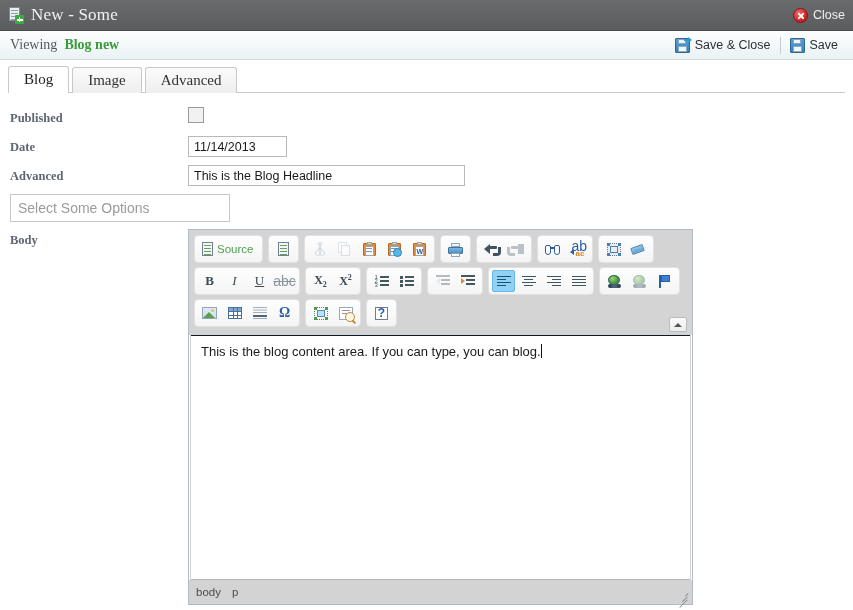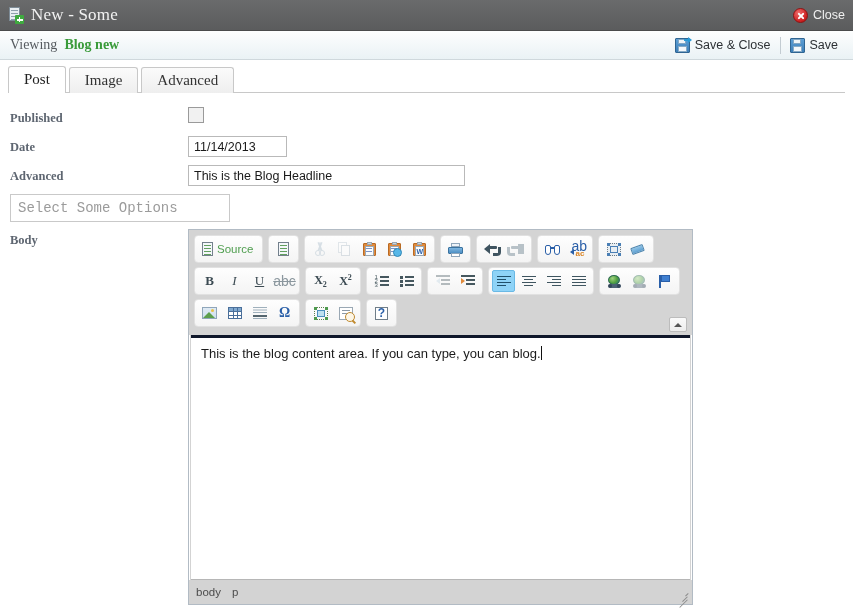--- a/index.html
+++ b/index.html
@@ -127,21 +127,21 @@
     font-family:"Liberation Sans", sans-serif;
     font-size:12.5px; color:#1a1a1a;
     border:1px solid #b9b9b9; background:#fff;
     padding:3px 5px; box-sizing:border-box; outline:none;
   }
   .inp-date { width:99px; height:21px; }
   .inp-headline { width:277px; height:21px; }
   .sel-categories {
     width:220px; height:28px; border:1px solid #c9c9c9; background:#fff;
     font-size:14px; color:#9b9b9b; padding:4px 7px; box-sizing:border-box; cursor:pointer;
-    font-family:Liberation Mono, monospace; line-height:19px;
+    font-family:Liberation Sans, sans-serif; line-height:19px;
   }
 
   
   .ck {
     width:505px; margin-left:0;
     border:1px solid #b2bbc4; background:#d3d3d3;
     box-shadow: 0 0 0 1px #fff inset;
     box-sizing:border-box;
   }
   .ck-top { background:#d4d4d4; padding:5px 5px 4px 5px; position:relative; }
@@ -298,21 +298,21 @@
 
   .collapse {
     position:absolute; right:5px; bottom:3px; width:16px; height:13px;
     border:1px solid #bcbcbc; background:linear-gradient(#fafafa,#ededed);
     border-radius:2px; cursor:pointer;
   }
   .collapse::before{ content:""; position:absolute; left:4px; top:5px; width:0;height:0;
     border-left:4px solid transparent;border-right:4px solid transparent;border-bottom:4px solid #555;}
 
   .ck-content {
-    background:#fff; border-top:3px solid #0f172a; border-bottom:1px solid #b6b6b6;
+    background:#fff; border-top:1px solid #0f172a; border-bottom:1px solid #b6b6b6;
     margin:0 2px; height:245px; padding:8px 10px; box-sizing:border-box;
     font-family:"Liberation Sans", sans-serif; font-size:13px; color:#1b1b1b;
     position:relative; cursor:text;
   }
   .caret { display:inline-block; width:1px; height:14px; background:#111; vertical-align:-2px; margin-left:0px;}
 
   .ck-status {
     background:#d3d3d3; height:24px; display:flex; align-items:center;
     padding:0 7px; box-sizing:border-box; position:relative;
   }
@@ -354,21 +354,21 @@
       <span class="divider-v"></span>
       <div class="savebtn">
         <span class="ico ico-floppy"></span>
         <span class="lbl">Save</span>
       </div>
     </div>
   </div>
 
   <div class="tabs">
     <div class="tabstrip">
-      <div class="tab active">Post</div>
+      <div class="tab active">Blog</div>
       <div class="tab">Image</div>
       <div class="tab">Advanced</div>
     </div>
     <div class="tabs-underline"></div>
   </div>
 
   <div class="form">
 
     <div class="row r-published">
       <div class="row-label">Published</div>

